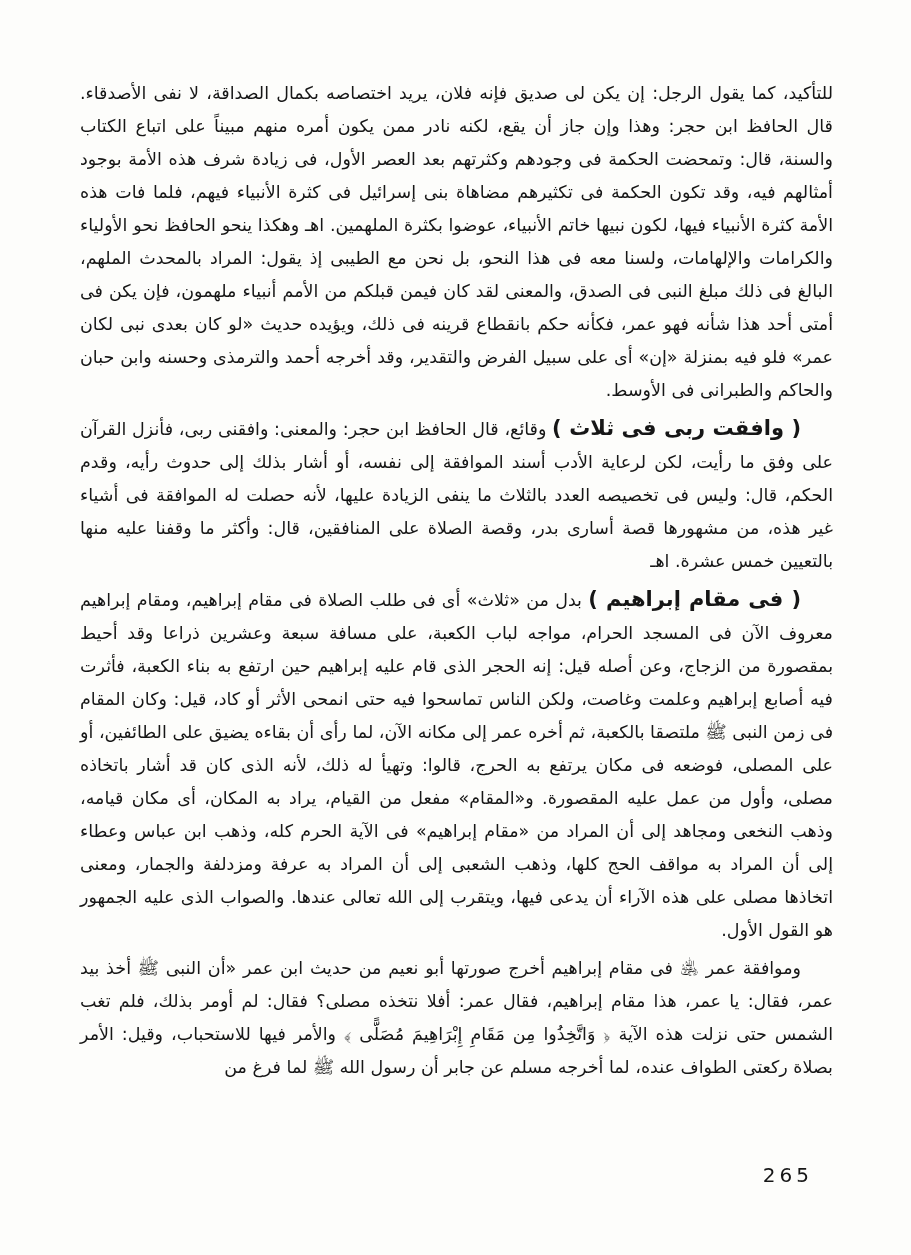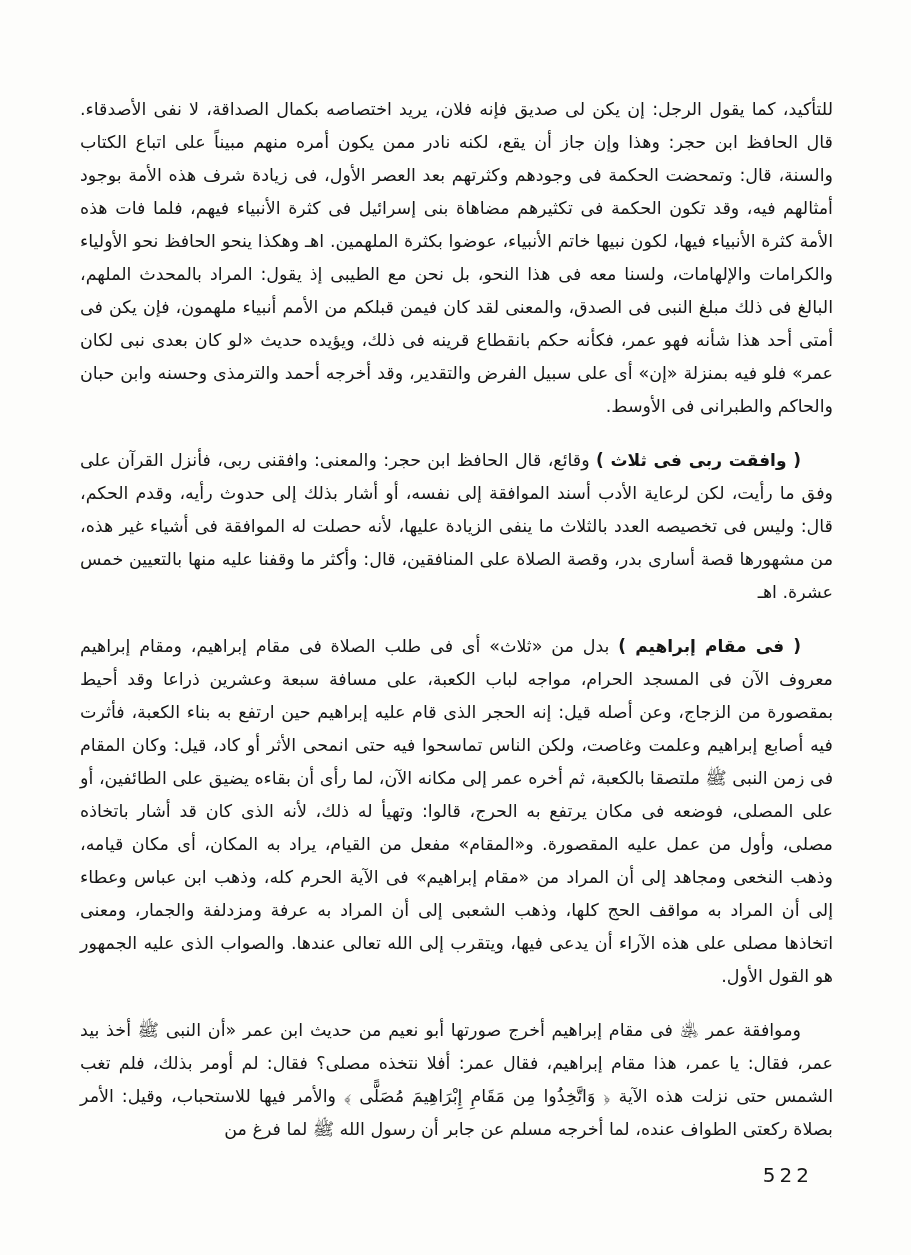--- a/index.html
+++ b/index.html
@@ -23,30 +23,30 @@
     top: 72px;
     right: 78px;
     left: 80px;
     direction: rtl;
     text-align: justify;
     color: var(--ink, #161616);
     font-size: 17.5px;
     line-height: 33px;
   }
   .text-block p {
-    margin: 21px 0;
+    margin: 5px 0;
     text-align: justify;
     text-justify: inter-word;
   }
   .text-block p.indent {
     text-indent: 32px;
   }
   .seg-heading {
     font-weight: bold;
-    font-size: 17px;
+    font-size: 21px;
   }
   .seg-quran {
     font-weight: normal;
   }
   .page-number {
     position: absolute;
     top: 1163px;
     right: 98px;
     font-size: 20px;
     color: var(--ink, #161616);
@@ -56,14 +56,14 @@
 </head>
 <body style="--paper: #fdfdfb; --ink: #161616;">
 
 <div class="scan-page">
   <div class="text-block">
       <p class=""><span class="seg-normal">للتأكيد، كما يقول الرجل: إن يكن لى صديق فإنه فلان، يريد اختصاصه بكمال الصداقة، لا نفى الأصدقاء. قال الحافظ ابن حجر: وهذا وإن جاز أن يقع، لكنه نادر ممن يكون أمره منهم مبيناً على اتباع الكتاب والسنة، قال: وتمحضت الحكمة فى وجودهم وكثرتهم بعد العصر الأول، فى زيادة شرف هذه الأمة بوجود أمثالهم فيه، وقد تكون الحكمة فى تكثيرهم مضاهاة بنى إسرائيل فى كثرة الأنبياء فيهم، فلما فات هذه الأمة كثرة الأنبياء فيها، لكون نبيها خاتم الأنبياء، عوضوا بكثرة الملهمين. اهـ وهكذا ينحو الحافظ نحو الأولياء والكرامات والإلهامات، ولسنا معه فى هذا النحو، بل نحن مع الطيبى إذ يقول: المراد بالمحدث الملهم، البالغ فى ذلك مبلغ النبى فى الصدق، والمعنى لقد كان فيمن قبلكم من الأمم أنبياء ملهمون، فإن يكن فى أمتى أحد هذا شأنه فهو عمر، فكأنه حكم بانقطاع قرينه فى ذلك، ويؤيده حديث «لو كان بعدى نبى لكان عمر» فلو فيه بمنزلة «إن» أى على سبيل الفرض والتقدير، وقد أخرجه أحمد والترمذى وحسنه وابن حبان والحاكم والطبرانى فى الأوسط.</span></p>
       <p class="indent"><span class="seg-heading">( وافقت ربى فى ثلاث )</span><span class="seg-normal"> وقائع، قال الحافظ ابن حجر: والمعنى: وافقنى ربى، فأنزل القرآن على وفق ما رأيت، لكن لرعاية الأدب أسند الموافقة إلى نفسه، أو أشار بذلك إلى حدوث رأيه، وقدم الحكم، قال: وليس فى تخصيصه العدد بالثلاث ما ينفى الزيادة عليها، لأنه حصلت له الموافقة فى أشياء غير هذه، من مشهورها قصة أسارى بدر، وقصة الصلاة على المنافقين، قال: وأكثر ما وقفنا عليه منها بالتعيين خمس عشرة. اهـ</span></p>
       <p class="indent"><span class="seg-heading">( فى مقام إبراهيم )</span><span class="seg-normal"> بدل من «ثلاث» أى فى طلب الصلاة فى مقام إبراهيم، ومقام إبراهيم معروف الآن فى المسجد الحرام، مواجه لباب الكعبة، على مسافة سبعة وعشرين ذراعا وقد أحيط بمقصورة من الزجاج، وعن أصله قيل: إنه الحجر الذى قام عليه إبراهيم حين ارتفع به بناء الكعبة، فأثرت فيه أصابع إبراهيم وعلمت وغاصت، ولكن الناس تماسحوا فيه حتى انمحى الأثر أو كاد، قيل: وكان المقام فى زمن النبى ﷺ ملتصقا بالكعبة، ثم أخره عمر إلى مكانه الآن، لما رأى أن بقاءه يضيق على الطائفين، أو على المصلى، فوضعه فى مكان يرتفع به الحرج، قالوا: وتهيأ له ذلك، لأنه الذى كان قد أشار باتخاذه مصلى، وأول من عمل عليه المقصورة. و«المقام» مفعل من القيام، يراد به المكان، أى مكان قيامه، وذهب النخعى ومجاهد إلى أن المراد من «مقام إبراهيم» فى الآية الحرم كله، وذهب ابن عباس وعطاء إلى أن المراد به مواقف الحج كلها، وذهب الشعبى إلى أن المراد به عرفة ومزدلفة والجمار، ومعنى اتخاذها مصلى على هذه الآراء أن يدعى فيها، ويتقرب إلى الله تعالى عندها. والصواب الذى عليه الجمهور هو القول الأول.</span></p>
       <p class="indent"><span class="seg-normal">وموافقة عمر ﵁ فى مقام إبراهيم أخرج صورتها أبو نعيم من حديث ابن عمر «أن النبى ﷺ أخذ بيد عمر، فقال: يا عمر، هذا مقام إبراهيم، فقال عمر: أفلا نتخذه مصلى؟ فقال: لم أومر بذلك، فلم تغب الشمس حتى نزلت هذه الآية </span><span class="seg-quran">﴿ وَاتَّخِذُوا مِن مَقَامِ إِبْرَاهِيمَ مُصَلًّى ﴾</span><span class="seg-normal"> والأمر فيها للاستحباب، وقيل: الأمر بصلاة ركعتى الطواف عنده، لما أخرجه مسلم عن جابر أن رسول الله ﷺ لما فرغ من</span></p>
     </div>
-  <div class="page-number">522</div>
+  <div class="page-number">265</div>
 </div>
 
 </body></html>

